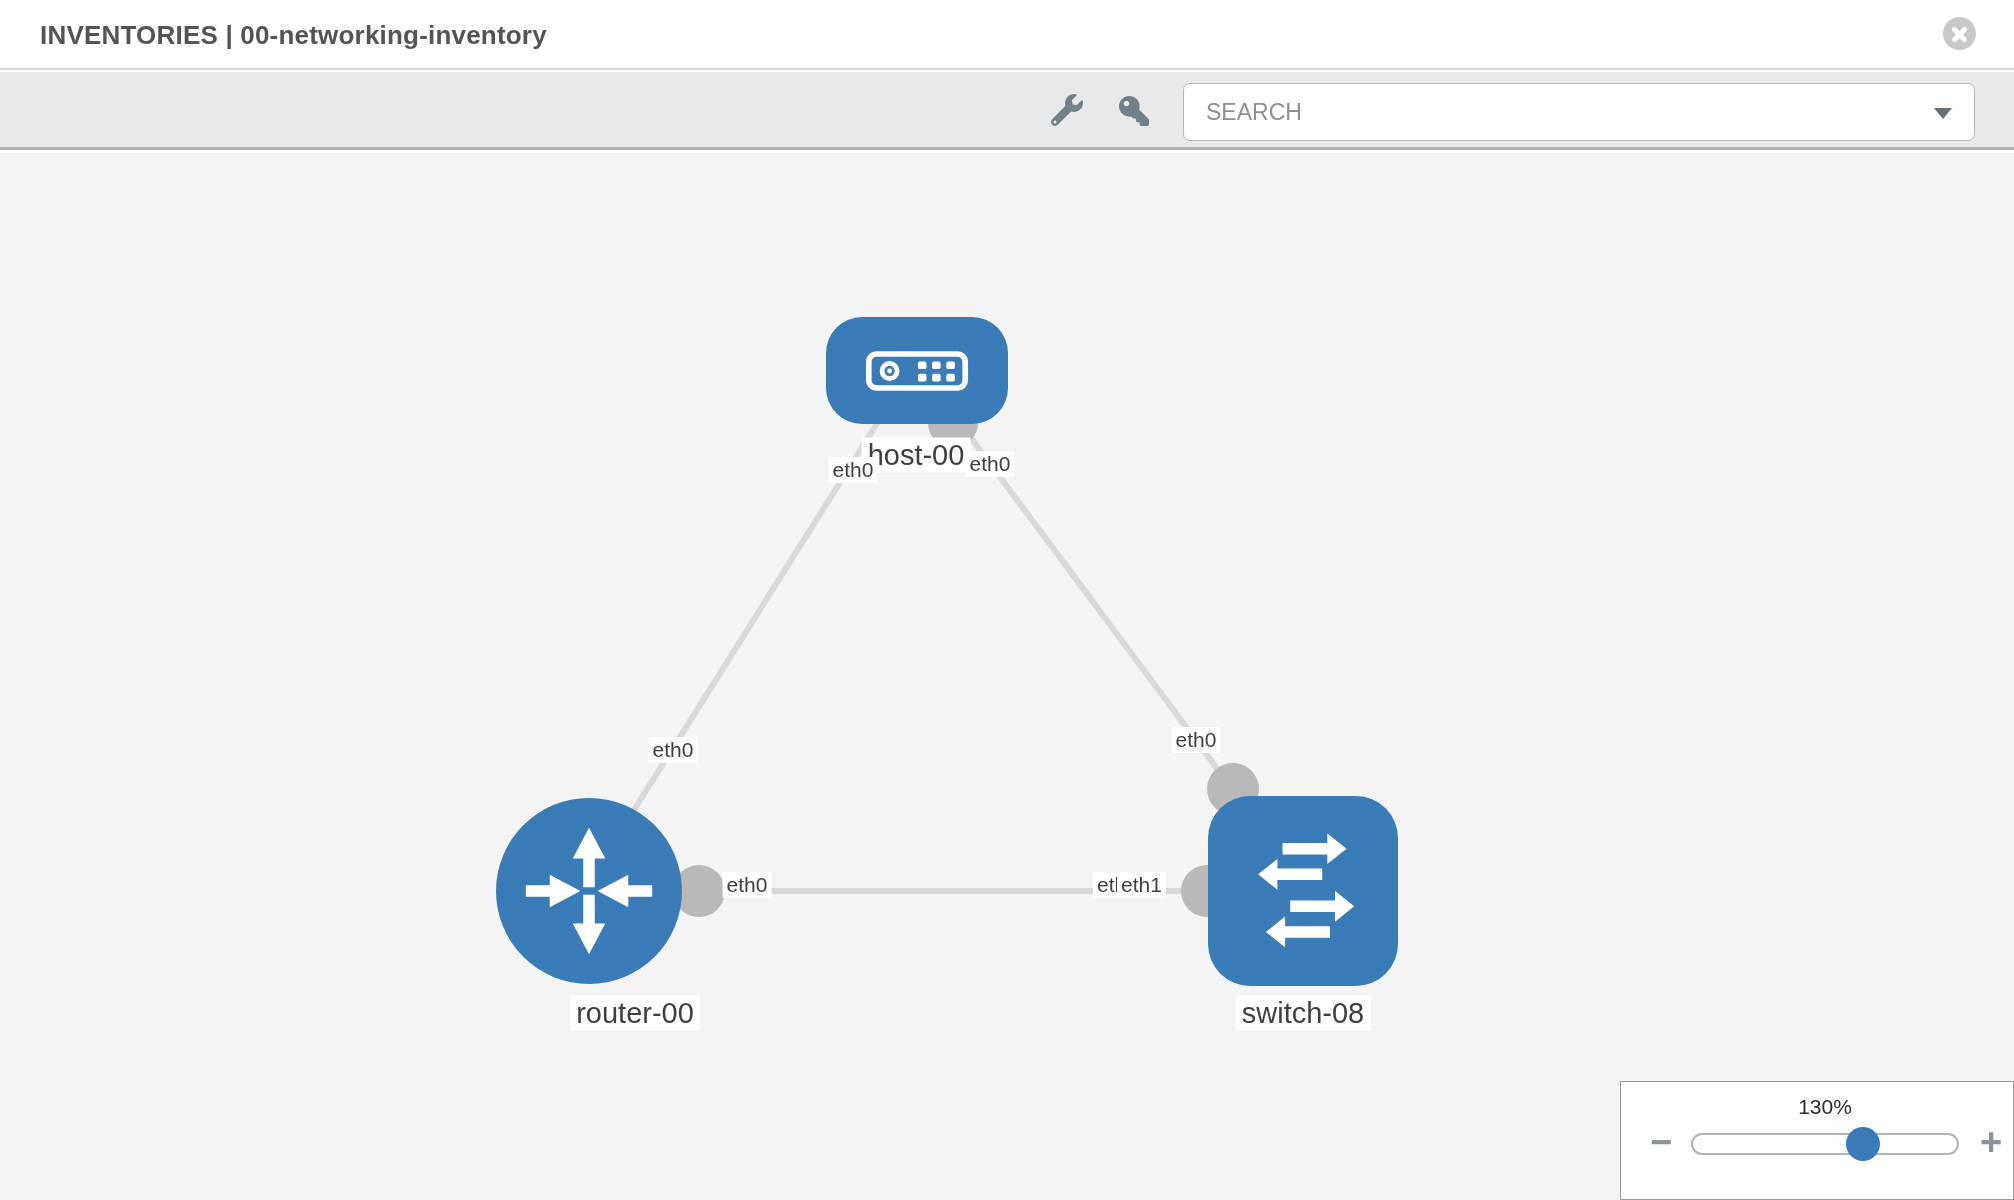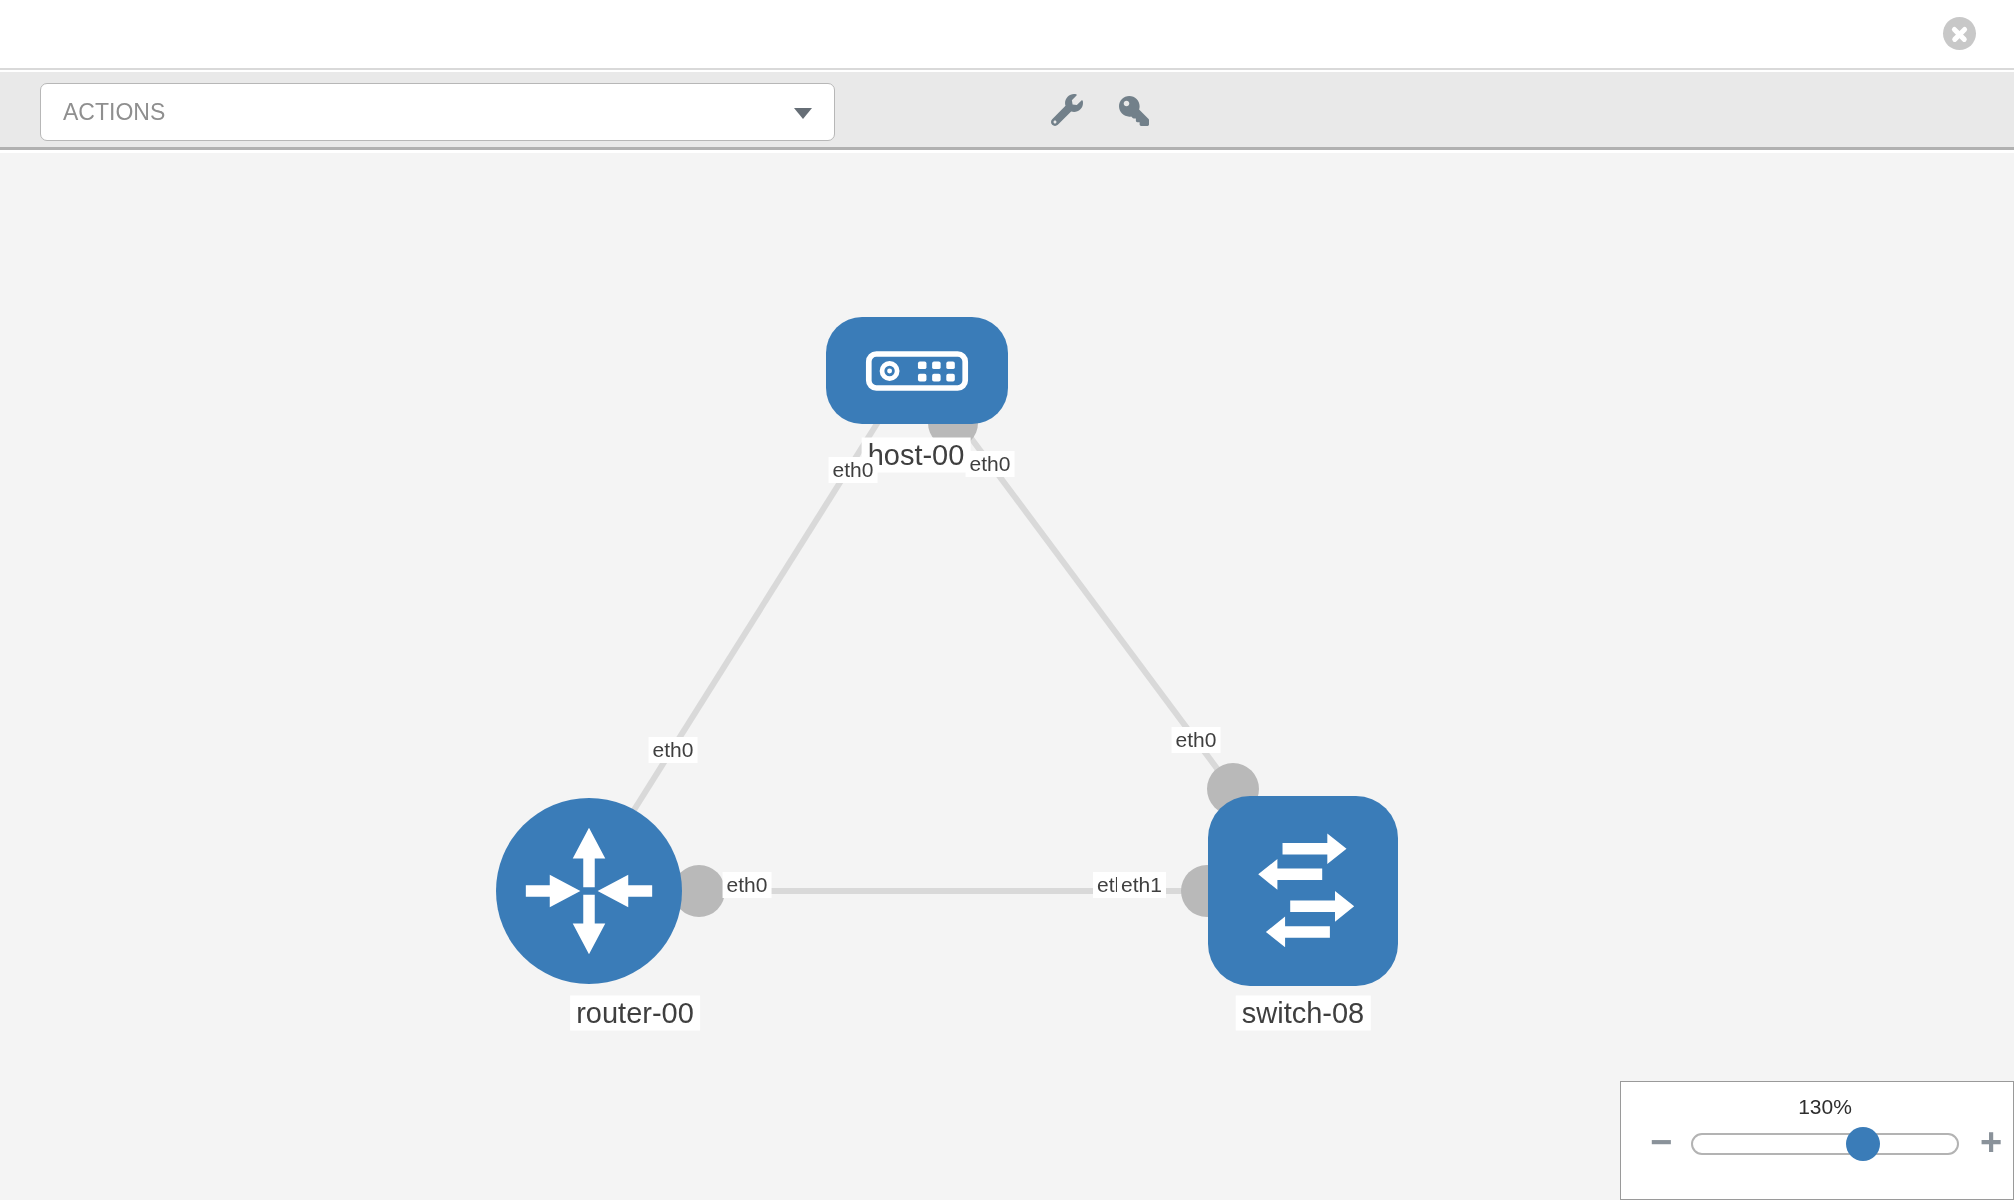--- a/index.html
+++ b/index.html
@@ -63,44 +63,45 @@
   .zoom-plus  { left:370px; }
   .zoom-track { position:absolute; left:70px; top:51px; width:268px; height:22px;
                 background:#ffffff; border:2px solid #b3b3b3; border-radius:12px; cursor:pointer; }
   .zoom-knob { position:absolute; left:225px; top:45px; width:34px; height:34px;
                border-radius:50%; background:#3a7cb8; cursor:pointer; }
 </style>
 </head>
 <body>
 
 <div class="header">
+  <span class="header-title">INVENTORIES | 00-networking-inventory</span>
   <div class="close-btn">
     <div class="bar a"></div>
     <div class="bar b"></div>
   </div>
 </div>
 
 <div class="toolbar">
-  <div class="select-box actions-box">
-    <span class="ph">ACTIONS</span>
-    <span class="caret"></span>
-  </div>
 
   <div class="tool-icon" style="left:1051px; top:22px;">
     <svg width="32" height="32" viewBox="0 0 512 512">
       <path fill="#72808a" d="M507.73 109.1c-2.24-9.03-13.54-12.09-20.12-5.51l-74.36 74.36-67.88-11.31-11.31-67.88 74.36-74.36c6.62-6.62 3.43-17.9-5.66-20.16-47.38-11.74-99.55.91-136.58 37.93-39.64 39.64-50.55 97.1-34.05 147.2L18.74 402.76c-24.99 24.99-24.99 65.51 0 90.5 24.99 24.99 65.51 24.99 90.5 0l213.21-213.21c50.12 16.71 107.47 5.68 147.37-34.22 37.07-37.07 49.7-89.32 37.91-136.73zM64 472c-13.25 0-24-10.75-24-24 0-13.26 10.75-24 24-24s24 10.74 24 24c0 13.25-10.75 24-24 24z"></path>
     </svg>
   </div>
 
   <div class="tool-icon" style="left:1119px; top:24px;">
     <svg width="30" height="30" viewBox="0 0 512 512">
       <path fill="#72808a" transform="scale(-1,1) translate(-512,0)" d="M512 176.001C512 273.203 433.202 352 336 352c-11.22 0-22.19-1.062-32.827-3.069l-24.012 27.014A23.999 23.999 0 0 1 261.223 384H224v40c0 13.255-10.745 24-24 24h-40v40c0 13.255-10.745 24-24 24H24c-13.255 0-24-10.745-24-24v-78.059c0-6.365 2.529-12.47 7.029-16.971l161.802-161.802C163.108 213.814 160 195.271 160 176 160 78.798 238.797.001 335.999 0 433.488-.001 512 78.511 512 176.001zM336 128c0 26.51 21.49 48 48 48s48-21.49 48-48-21.49-48-48-48-48 21.49-48 48z"></path>
     </svg>
   </div>
 
+  <div class="select-box search-box">
+    <span class="ph">SEARCH</span>
+    <span class="caret"></span>
+  </div>
 </div>
 
 <div class="canvas"></div>
 <div class="stage">
 
   <svg class="netsvg" width="2014" height="1200" viewBox="0 0 2014 1200">
 
     <line x1="878" y1="422" x2="634" y2="810" stroke="#d9d9d9" stroke-width="6"></line>
     <line x1="962" y1="426" x2="1233" y2="790" stroke="#d9d9d9" stroke-width="6"></line>
     <line x1="660" y1="891" x2="1212" y2="891" stroke="#d9d9d9" stroke-width="6"></line>

